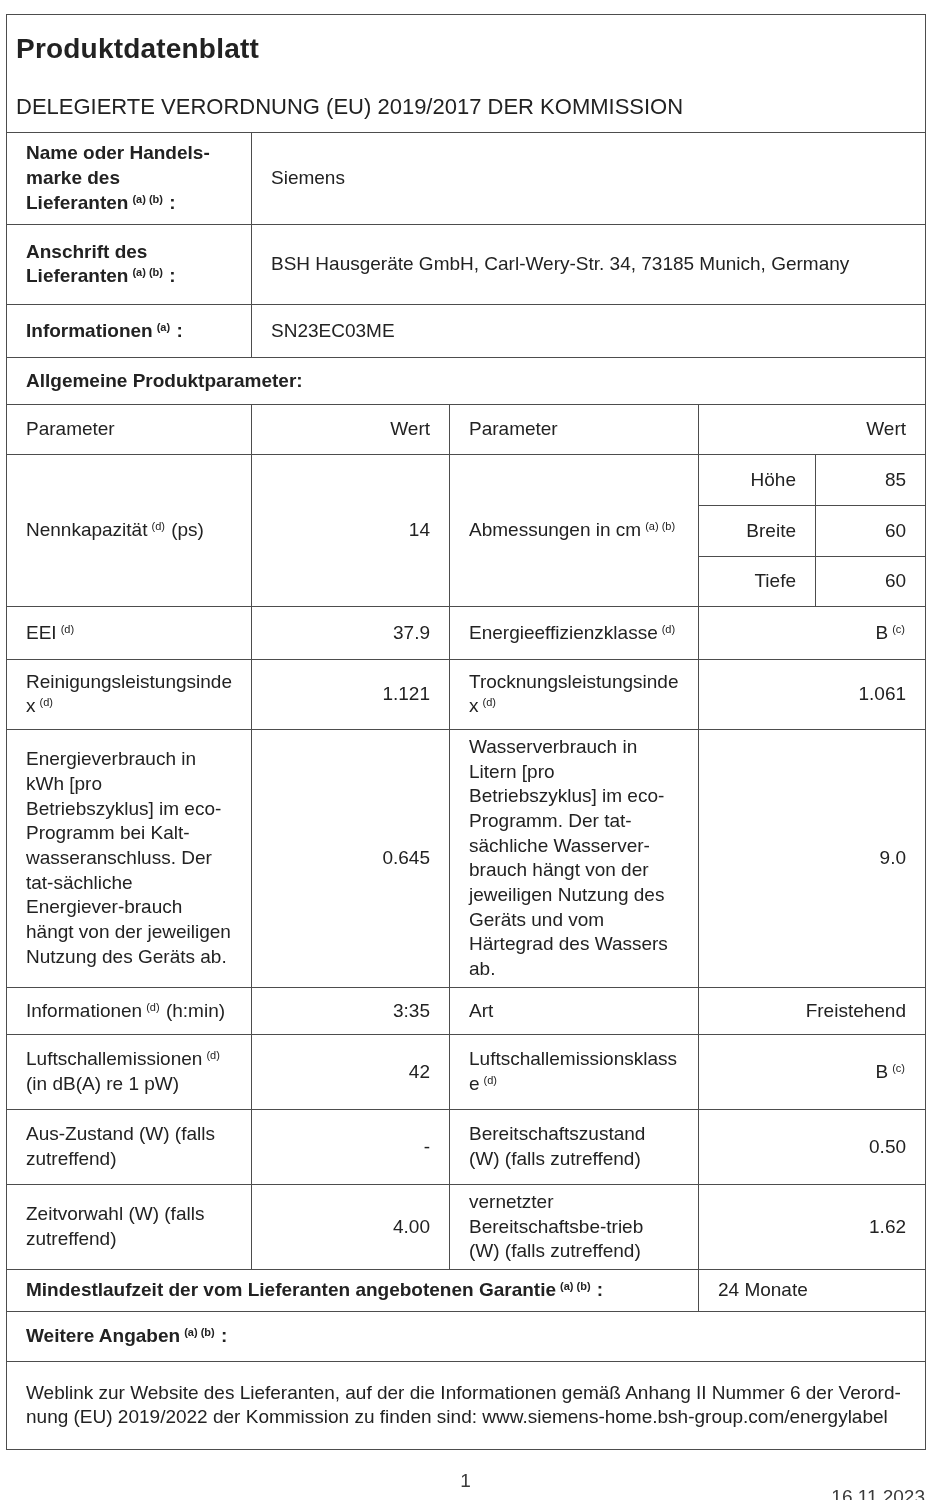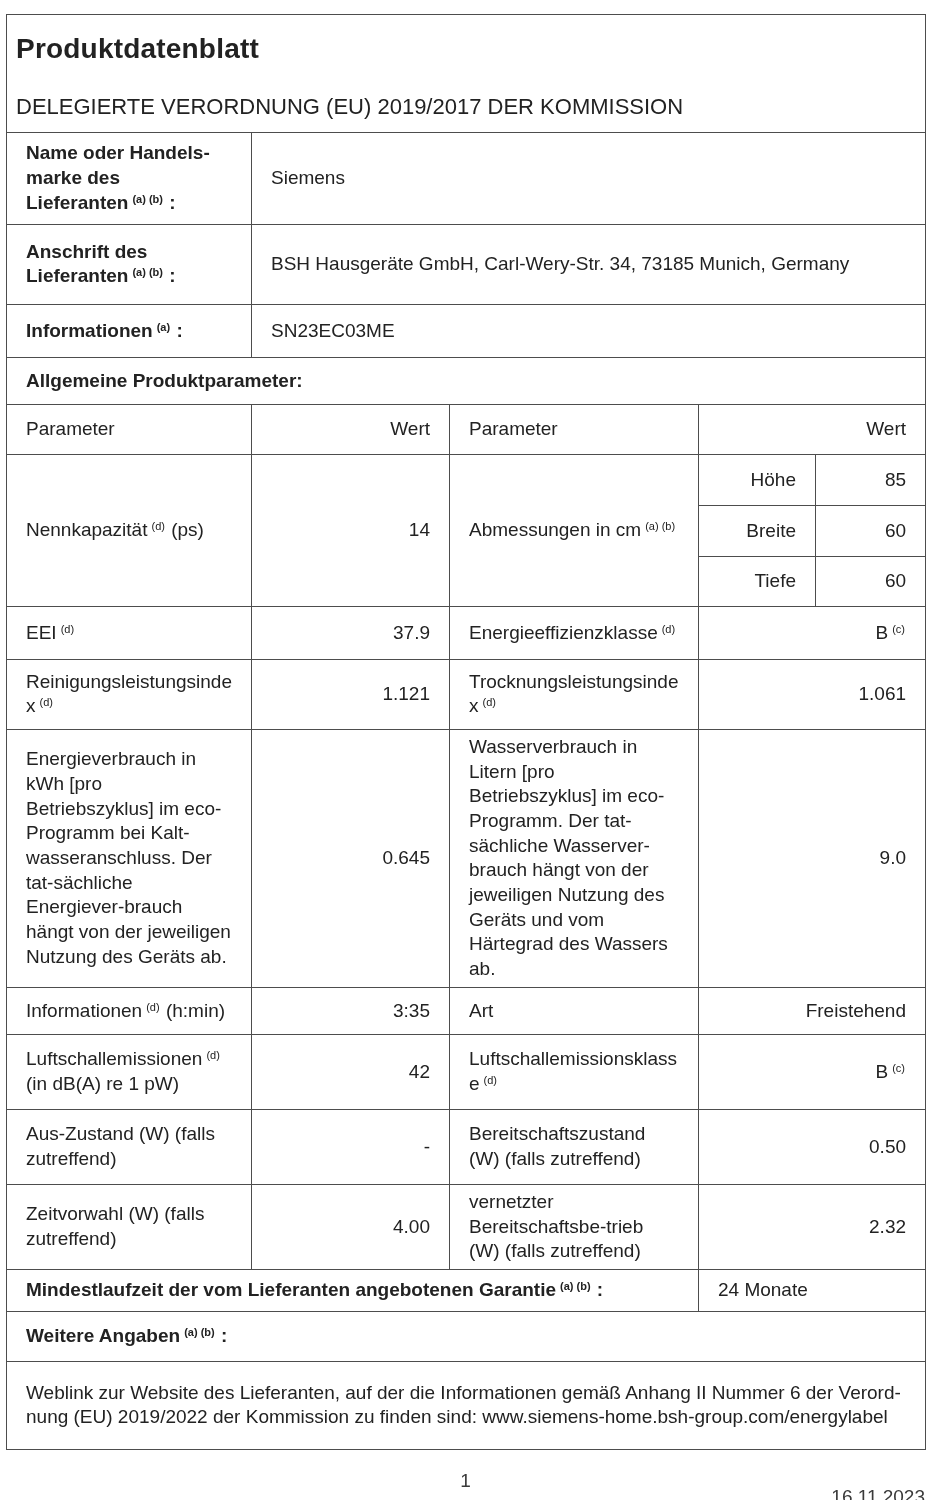--- a/index.html
+++ b/index.html
@@ -204,21 +204,21 @@
     <td>Aus-Zustand (W) (falls zutreffend)</td>
     <td class="c">-</td>
     <td>Bereitschaftszustand (W) (falls zutreffend)</td>
     <td colspan="2" class="c">0.50</td>
   </tr>
 
   <tr style="height:75px">
     <td>Zeitvorwahl (W) (falls zutreffend)</td>
     <td class="c">4.00</td>
     <td>vernetzter Bereitschaftsbe-trieb (W) (falls zutreffend)</td>
-    <td colspan="2" class="c">2.32</td>
+    <td colspan="2" class="c">1.62</td>
   </tr>
 
   <tr style="height:42px">
     <td colspan="3" class="b">
       <span>Mindestlaufzeit der vom Lieferanten angebotenen Garantie</span><sup class="fn">(a) (b)</sup>
       <span>:</span>
     </td>
     <td colspan="2">24 Monate</td>
   </tr>
 

